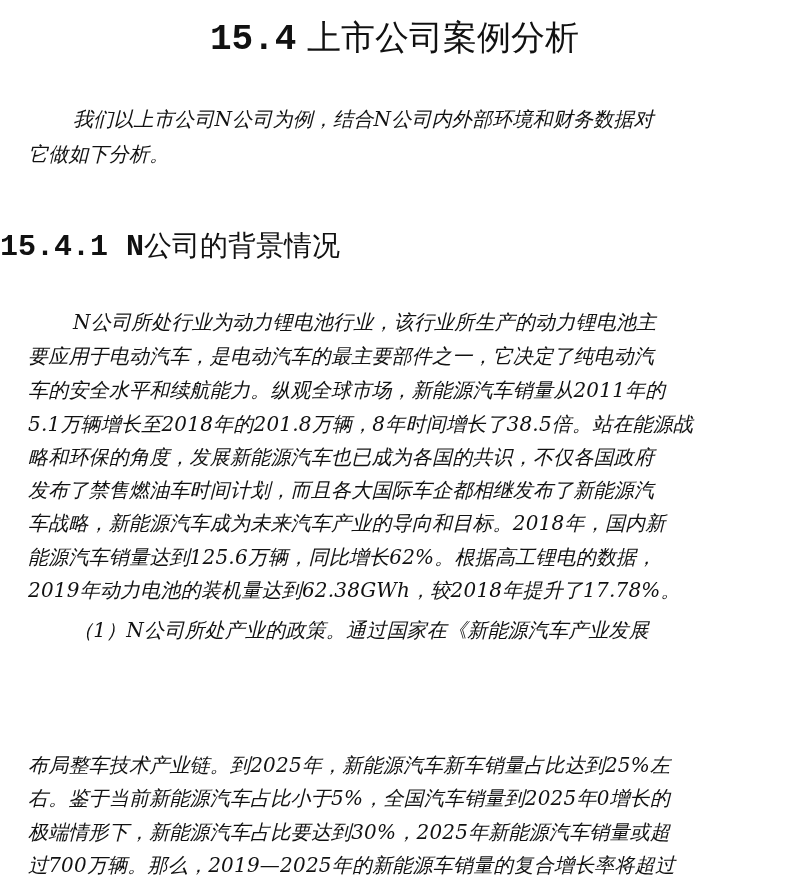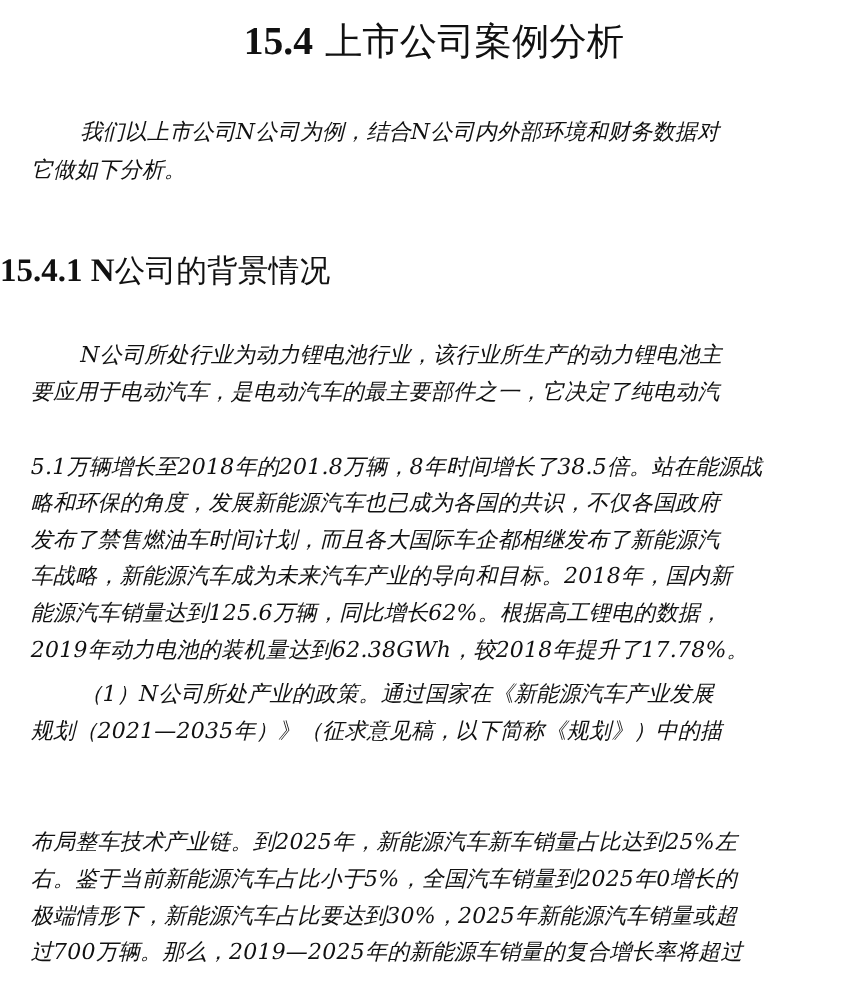--- a/index.html
+++ b/index.html
@@ -13,21 +13,21 @@
     }
     .page { position: absolute; left: 0; top: 0; width: 789px; height: 896px; }
     .h1 {
       position: absolute; left: 0; width: 789px; top: 14px;
       text-align: center; font-size: 34px; line-height: 46px; white-space: nowrap;
     }
     .h2 {
       position: absolute; left: 0; width: 789px; top: 226px;
       font-size: 28px; line-height: 40px; white-space: nowrap;
     }
-    .num { font-family: Liberation Serif, serif; font-weight: bold; }
+    .num { font-family: Liberation Mono, monospace; font-weight: bold; }
     .h1 .num { font-size: 36px; }
     .h2 .num { font-size: 30px; }
     .line {
       position: absolute; left: 28px; font-size: 20px; line-height: 26px;
       white-space: nowrap; letter-spacing: 0.2px; font-style: italic;
     }
     .line.indent { left: 73px; }
   </style>
 </head>
 <body>
@@ -41,28 +41,28 @@
 
   <div class="line indent" style="top:106px">我们以上市公司N公司为例，结合N公司内外部环境和财务数据对</div>
   <div class="line" style="top:141px">它做如下分析。</div>
 
   <div class="h2">
     <span class="num">15.4.1 N</span><span>公司的背景情况</span>
   </div>
 
   <div class="line indent" style="top:309px">N公司所处行业为动力锂电池行业，该行业所生产的动力锂电池主</div>
   <div class="line" style="top:343px">要应用于电动汽车，是电动汽车的最主要部件之一，它决定了纯电动汽</div>
+  <div class="line" style="top:377px">车的安全水平和续航能力。纵观全球市场，新能源汽车销量从2011年的</div>
   <div class="line" style="top:411px">5.1万辆增长至2018年的201.8万辆，8年时间增长了38.5倍。站在能源战</div>
   <div class="line" style="top:444px">略和环保的角度，发展新能源汽车也已成为各国的共识，不仅各国政府</div>
   <div class="line" style="top:477px">发布了禁售燃油车时间计划，而且各大国际车企都相继发布了新能源汽</div>
   <div class="line" style="top:510px">车战略，新能源汽车成为未来汽车产业的导向和目标。2018年，国内新</div>
   <div class="line" style="top:544px">能源汽车销量达到125.6万辆，同比增长62%。根据高工锂电的数据，</div>
   <div class="line" style="top:577px">2019年动力电池的装机量达到62.38GWh，较2018年提升了17.78%。</div>
 
   <div class="line indent" style="top:617px">（1）N公司所处产业的政策。通过国家在《新能源汽车产业发展</div>
-  <div class="line" style="top:651px">规划（2021—2035年）》（征求意见稿，以下简称《规划》）中的描</div>
 
   <div class="line" style="top:752px">布局整车技术产业链。到2025年，新能源汽车新车销量占比达到25%左</div>
   <div class="line" style="top:785px">右。鉴于当前新能源汽车占比小于5%，全国汽车销量到2025年0增长的</div>
   <div class="line" style="top:819px">极端情形下，新能源汽车占比要达到30%，2025年新能源汽车销量或超</div>
   <div class="line" style="top:852px">过700万辆。那么，2019—2025年的新能源车销量的复合增长率将超过</div>
 
 </div>
 
 </body></html>

